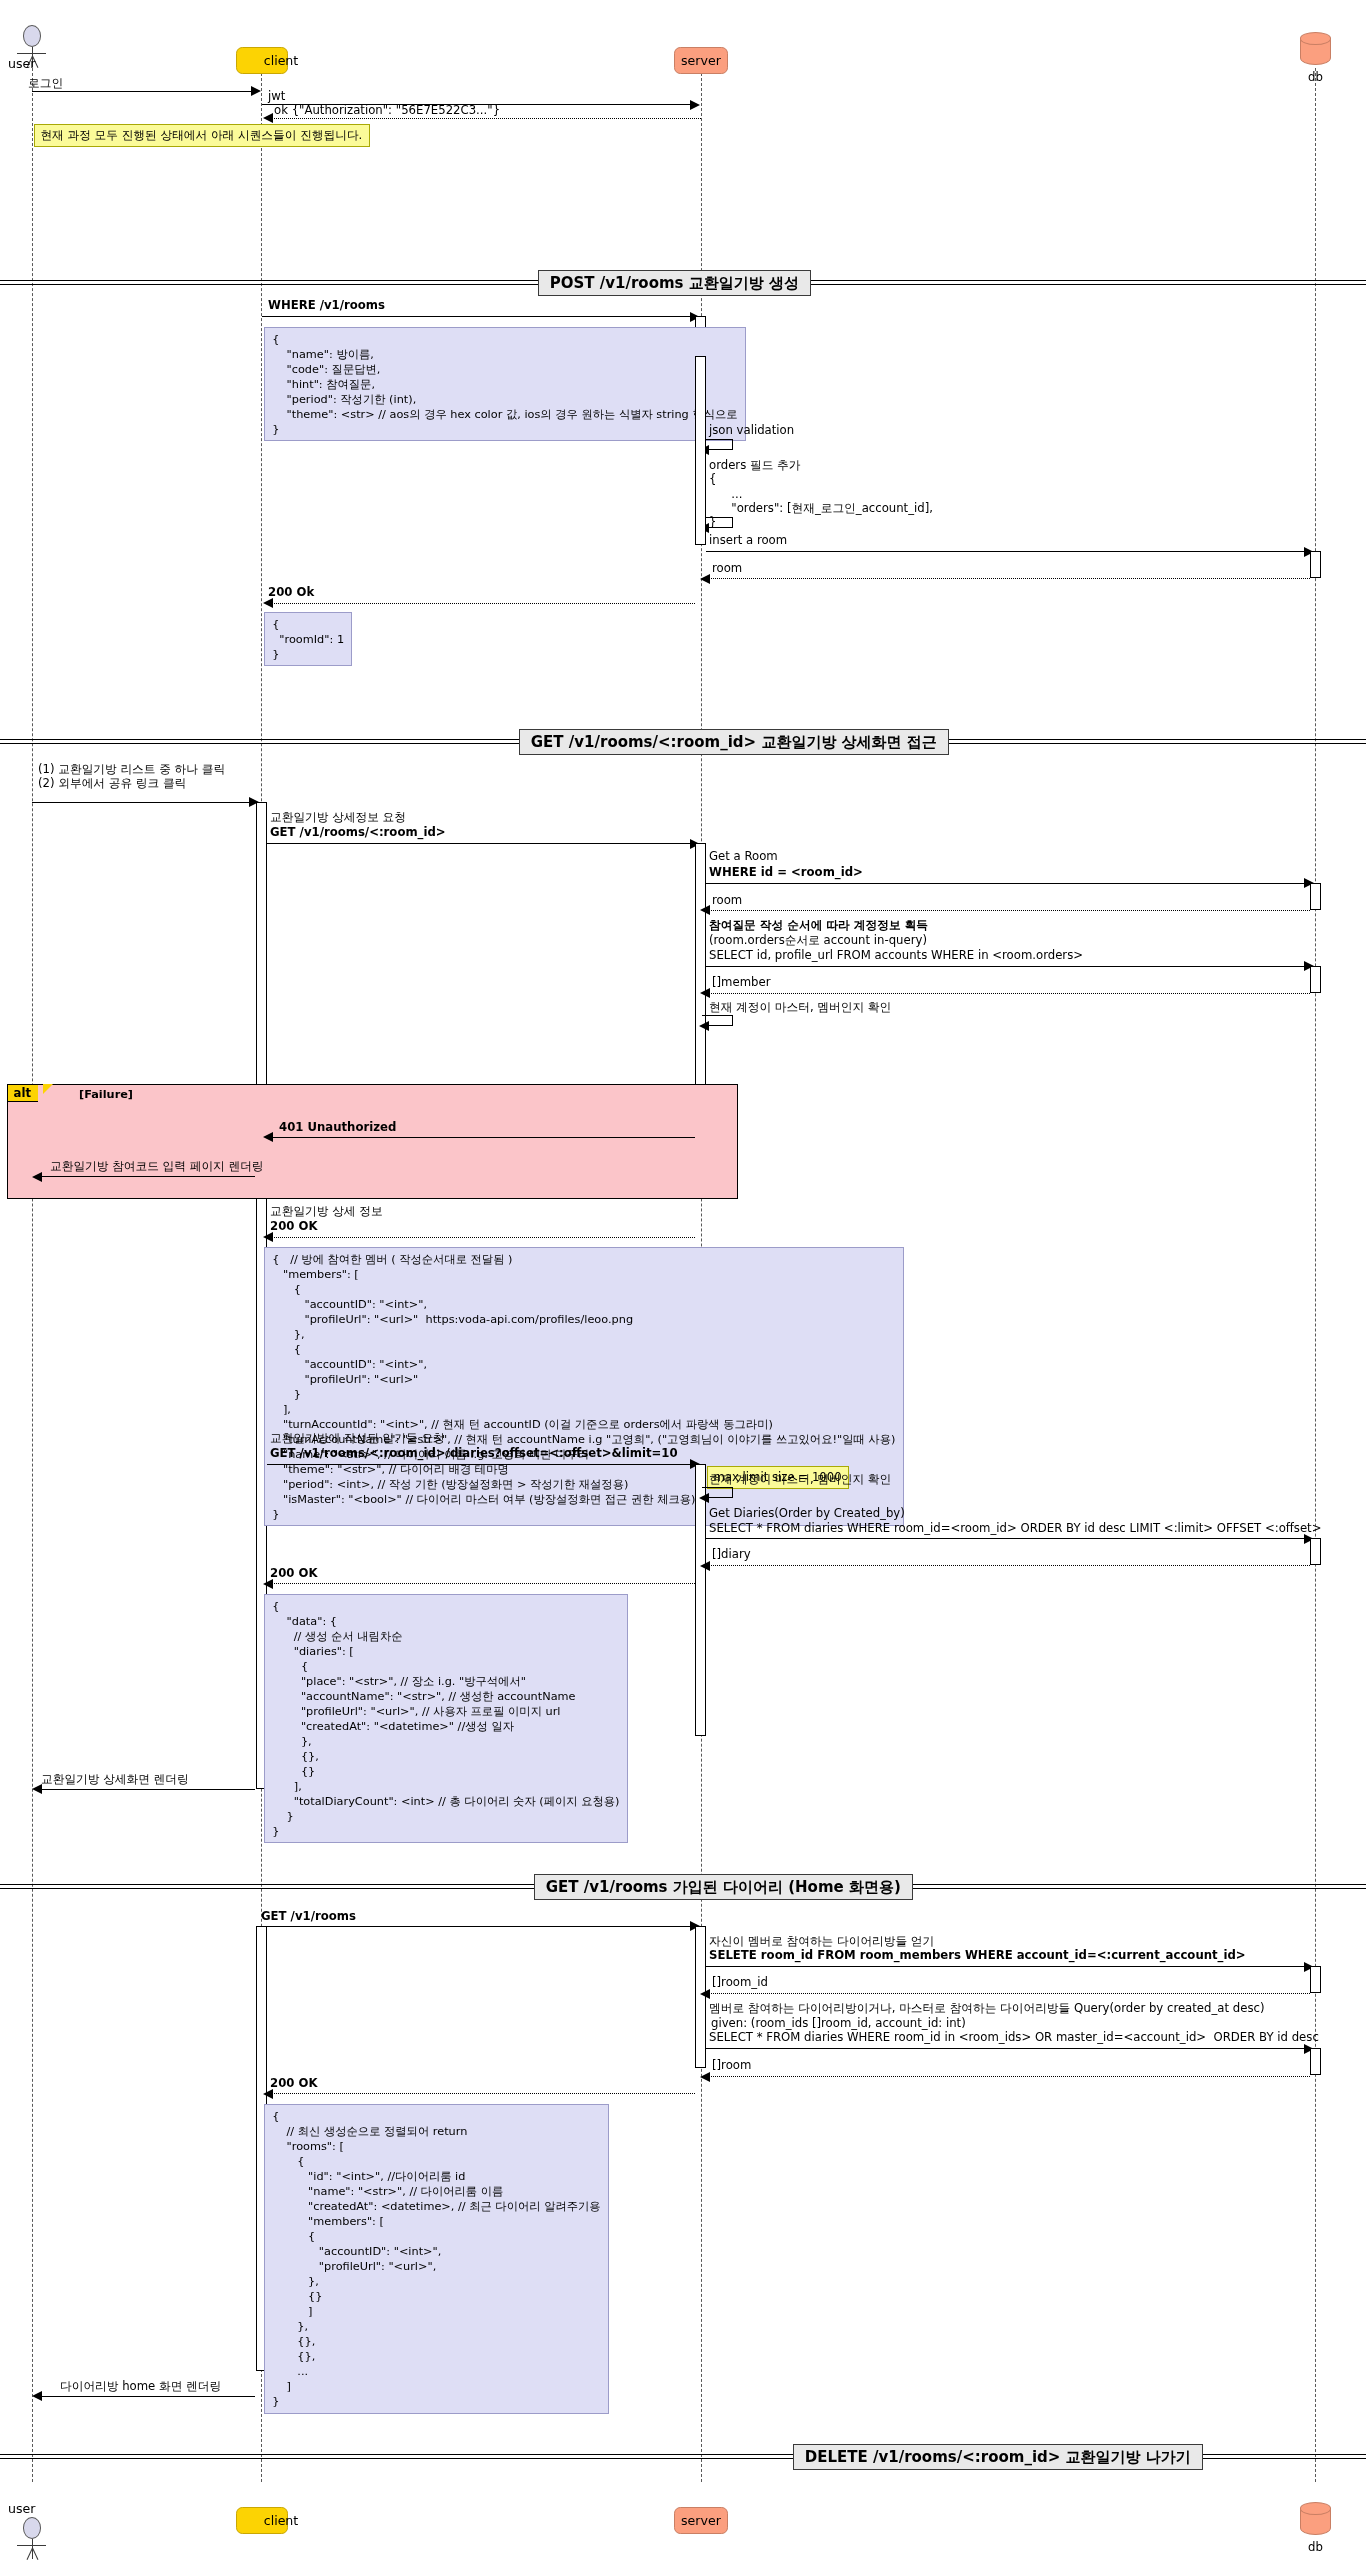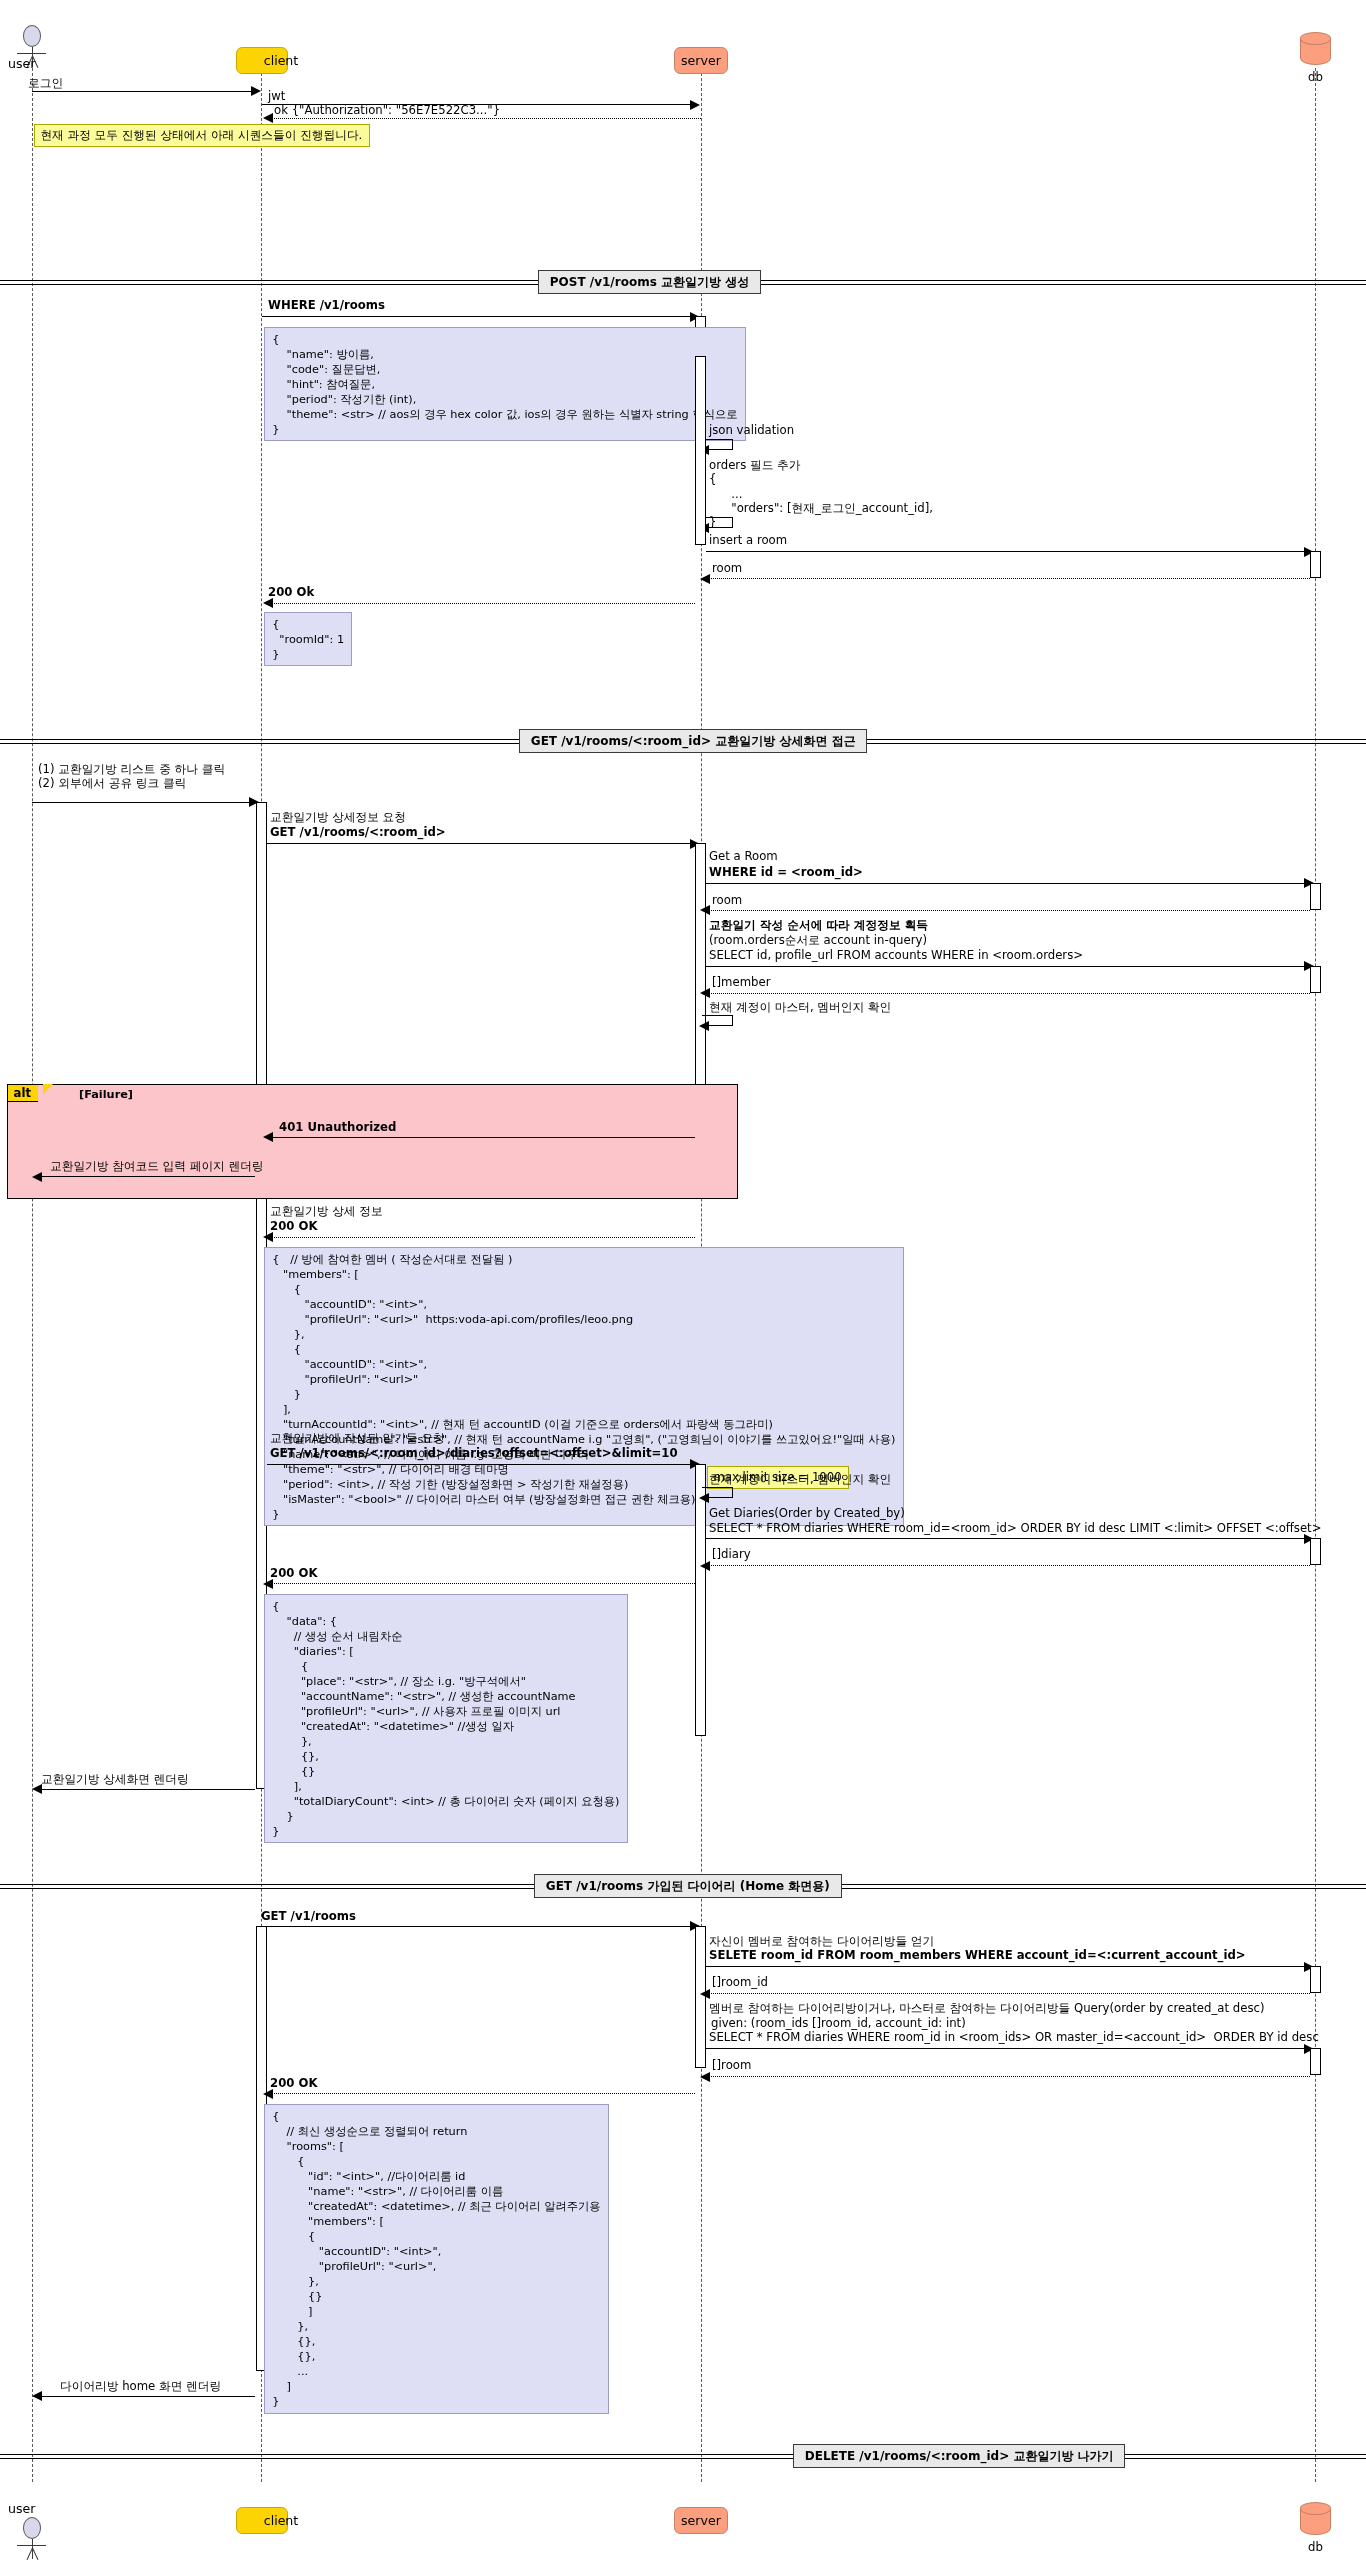--- a/index.html
+++ b/index.html
@@ -95,21 +95,21 @@
     font-family:"DejaVu Sans","Liberation Sans",sans-serif;
   }
 
   
   .divider-rule {
     position:absolute; left:0; width:1366px; height:4.5px;
     border-top:1.8px solid #000; border-bottom:1.8px solid #000;
   }
   .divider-box {
     position:absolute; background:#E9E9E9; border:1.8px solid #3a3a3a;
-    font-size:12px; font-weight:bold; padding:2.7px 10.8px;
+    font-size:15px; font-weight:bold; padding:2.7px 10.8px;
     white-space:nowrap; text-align:center;
   }
 
   
   .frag {
     position:absolute; border:1.4px solid #000; background:#FBC5C9;
   }
   .frag-tab {
     position:absolute; background:#FCD303; border:1.4px solid #000;
     font-size:11.7px; font-weight:bold; padding:0.9px 7.2px 0.9px 5.4px;
@@ -239,21 +239,21 @@
   <div class="msg-label" style="left:709px; top:849px;">Get a Room</div>
   <div class="msg-label bold" style="left:709px; top:865px;">WHERE id = &lt;room_id&gt;</div>
   <div class="msg-line" style="left:706px; top:883px; width:602px;"></div>
   <div class="arrow-r" style="left:1304px; top:878px;"></div>
   <div class="activation" style="left:1310px; top:883px; height:27px;"></div>
 
   <div class="msg-label" style="left:712px; top:893px;">room</div>
   <div class="msg-line dotted" style="left:709px; top:910px; width:601px;"></div>
   <div class="arrow-l" style="left:700px; top:905px;"></div>
 
-  <div class="msg-label bold" style="left:709px; top:918px;">교환일기 작성 순서에 따라 계정정보 획득</div>
+  <div class="msg-label bold" style="left:709px; top:918px;">참여질문 작성 순서에 따라 계정정보 획득</div>
   <div class="msg-label" style="left:709px; top:933px;">(room.orders순서로 account in-query)</div>
   <div class="msg-label" style="left:709px; top:948px;">SELECT id, profile_url FROM accounts WHERE in &lt;room.orders&gt;</div>
   <div class="msg-line" style="left:706px; top:966px; width:602px;"></div>
   <div class="arrow-r" style="left:1304px; top:961px;"></div>
   <div class="activation" style="left:1310px; top:966px; height:27px;"></div>
 
   <div class="msg-label" style="left:712px; top:975px;">[]member</div>
   <div class="msg-line dotted" style="left:709px; top:993px; width:601px;"></div>
   <div class="arrow-l" style="left:700px; top:988px;"></div>
 

